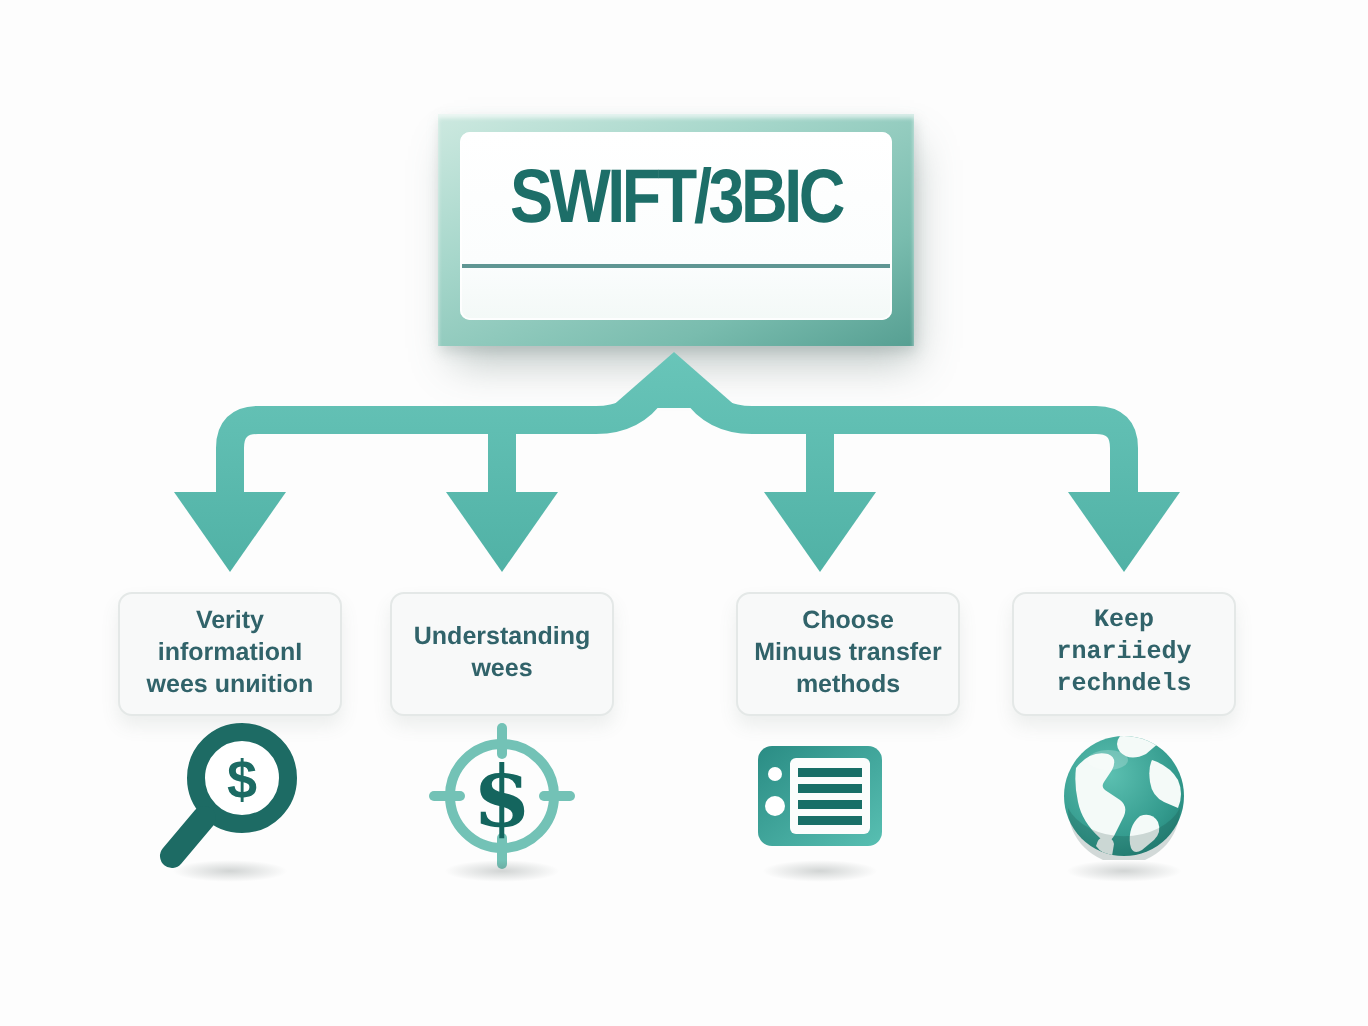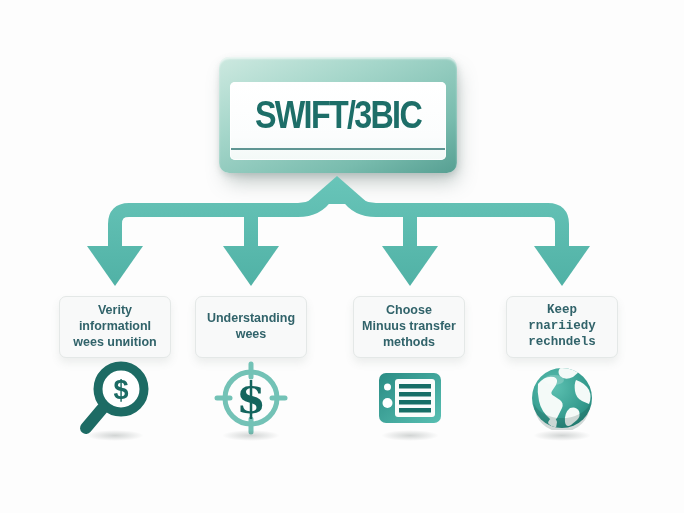--- a/index.html
+++ b/index.html
@@ -4,22 +4,22 @@
 <style>
   html,body{margin:0;padding:0;}
   body{
     width:684px;height:513px;position:relative;overflow:hidden;
     background:#fdfdfd;
     font-family:"Liberation Sans", sans-serif;
   }
   
   .title-card{
     position:absolute;left:219px;top:57px;width:238px;height:116px;
-    box-sizing:border-box;border-radius:10px;
-    padding:25px 11px 13px 11px;
+    box-sizing:border-box;border-radius:0;
+    padding:9px 11px 13px 11px;
     background:linear-gradient(155deg,#cde9e0 0%,#a5d6ca 35%,#79bcae 75%,#569f92 100%);
     box-shadow:4px 12px 20px -4px rgba(110,130,127,.45), 1px 3px 6px rgba(140,160,156,.3),
                inset 0 2px 2px rgba(255,255,255,.65);
   }
   .title-inner{
     width:100%;height:100%;border-radius:5px;overflow:hidden;
     background:linear-gradient(180deg,#ffffff 0%,#fbfdfd 70%,#f3f9f7 100%);
     display:flex;flex-direction:column;
     box-shadow:inset 0 0 0 1px rgba(255,255,255,.8);
   }
@@ -37,21 +37,21 @@
     position:absolute;top:296px;width:112px;height:62px;box-sizing:border-box;
     background:#f8f9f9;border:1px solid #e4e8e7;border-radius:7px;
     box-shadow:0 5px 9px rgba(90,105,102,.10);
     display:flex;align-items:center;justify-content:center;
     padding:4px;
   }
   .branch-label{
     font-size:12.5px;line-height:1.26;font-weight:bold;
     color:var(--label-text,#31636a);text-align:center;white-space:pre-line;
   }
-  .bb1{left:59px;justify-content:center;} .bb2{left:195px;} .bb3{left:353px;justify-content:center;} .bb4{left:506px;font-family:Liberation Mono, monospace;}
+  .bb1{left:59px;justify-content:center;} .bb2{left:195px;} .bb3{left:368px;justify-content:center;} .bb4{left:506px;font-family:Liberation Mono, monospace;}
   
   .icon-wrap{position:absolute;top:360px;width:76px;height:76px;
     display:flex;align-items:center;justify-content:center;}
   .iw1{left:77px;} .iw2{left:213px;} .iw3{left:372px;} .iw4{left:524px;}
   .icon-shadow{position:absolute;top:430px;width:58px;height:11px;border-radius:50%;
     background:radial-gradient(ellipse at center, rgba(80,92,90,.25) 0%, rgba(80,92,90,0) 70%);}
   .is1{left:86px;} .is2{left:222px;} .is3{left:381px;} .is4{left:533px;}
   svg text{user-select:none;}
   .dollar-dark{fill:var(--accent-dark,#1c6b64);font-family:"Liberation Sans",sans-serif;font-weight:bold;}
   .dollar-serif{fill:#14655e;font-family:"DejaVu Serif",serif;font-weight:bold;}

